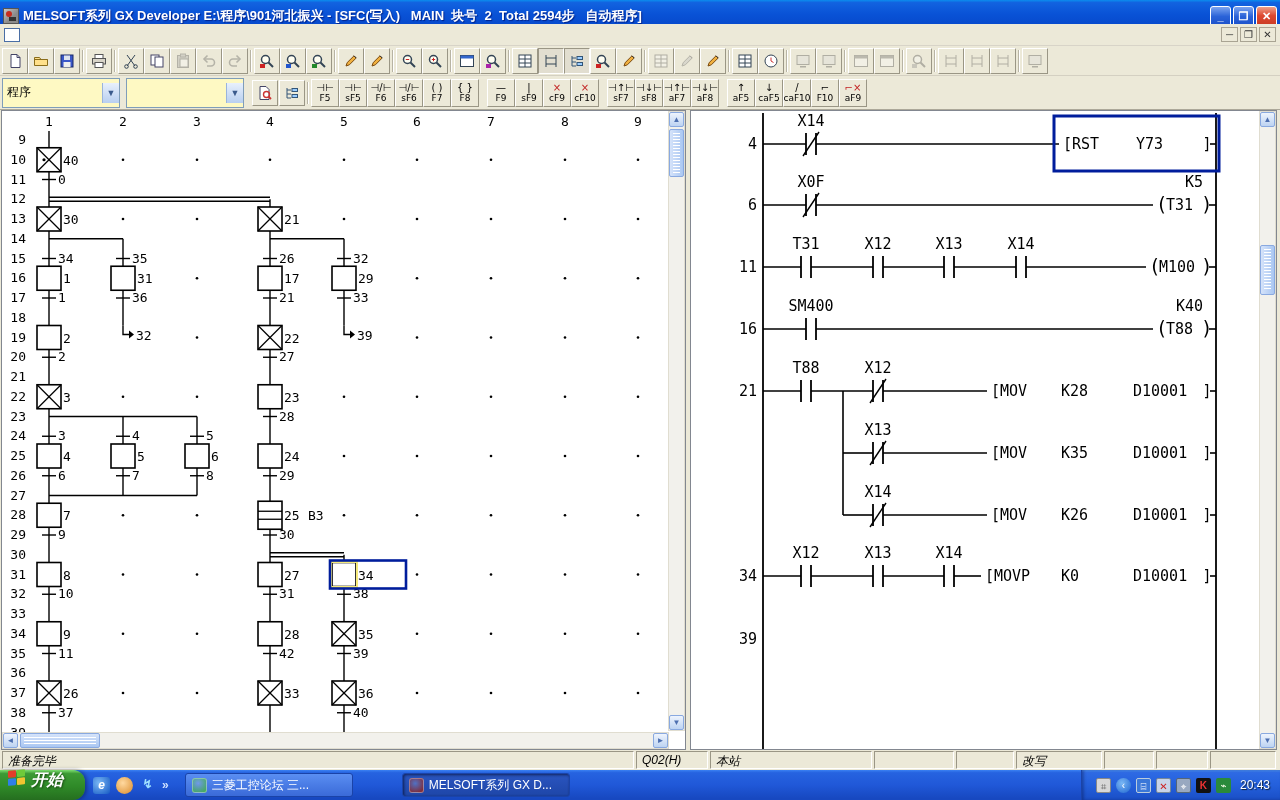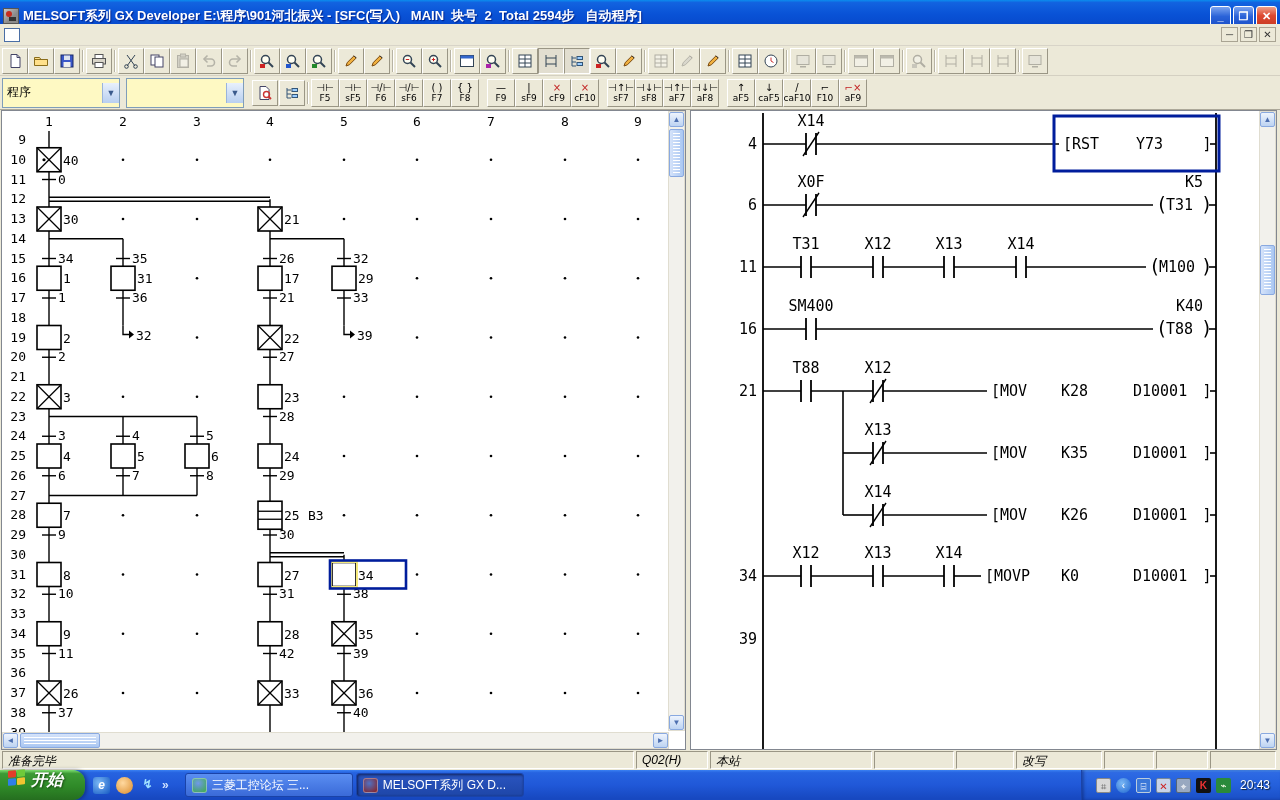--- a/index.html
+++ b/index.html
@@ -90,21 +90,21 @@
     display:flex;align-items:flex-start;gap:5px;color:#fff;font-size:16px;font-weight:bold;
     font-style:italic;text-shadow:1px 1px 2px #1a4a12;box-shadow:2px 0 4px rgba(0,0,30,.4);}
   .winflag{width:18px;height:16px;display:grid;grid-template-columns:8px 8px;grid-template-rows:7px 7px;gap:1px;transform:skewY(-6deg);}
   .winflag i{border-radius:1px;}
   .ql{display:flex;align-items:center;gap:6px;padding:0 8px;}
   .qlicon{width:17px;height:17px;border-radius:3px;display:block;}
   .task-btns{display:flex;gap:3px;margin-left:8px;}
   .taskbtn{width:168px;height:24px;border-radius:3px;border:1px solid #1a43a8;
     background:linear-gradient(180deg,#5a8ef2,#3a6ad8);display:flex;align-items:center;gap:5px;
     padding:0 6px;color:#fff;font-size:12px;white-space:nowrap;overflow:hidden;}
-  .taskbtn.active{background:linear-gradient(180deg,#2a55c0,#1e46a8);box-shadow:inset 1px 1px 3px rgba(0,0,20,.6);}
+  .taskbtn.active{background:linear-gradient(180deg,#2a55c0,#1e46a8);box-shadow:inset 1px 1px 3px rgba(0,0,20,.6);margin-left:46px;}
   .tbicon{width:15px;height:15px;border-radius:3px;flex:none;}
   .tray{margin-left:auto;height:30px;display:flex;align-items:center;gap:5px;padding:0 10px 0 14px;
     background:linear-gradient(180deg,#4a8ff5 0%,#2e6ae4 9%,#2460dc 50%,#1b50c8 95%);
     border-left:1px solid #1a43a8;box-shadow:inset 2px 0 3px rgba(0,0,40,.3);}
   .trayicon{width:15px;height:15px;border-radius:2px;font-size:10px;line-height:15px;text-align:center;color:#fff;display:block;}
   .clock{color:#fff;font-size:12px;margin-left:4px;text-shadow:1px 1px 1px #123;}
 </style>
 </head>
 <body>
 

